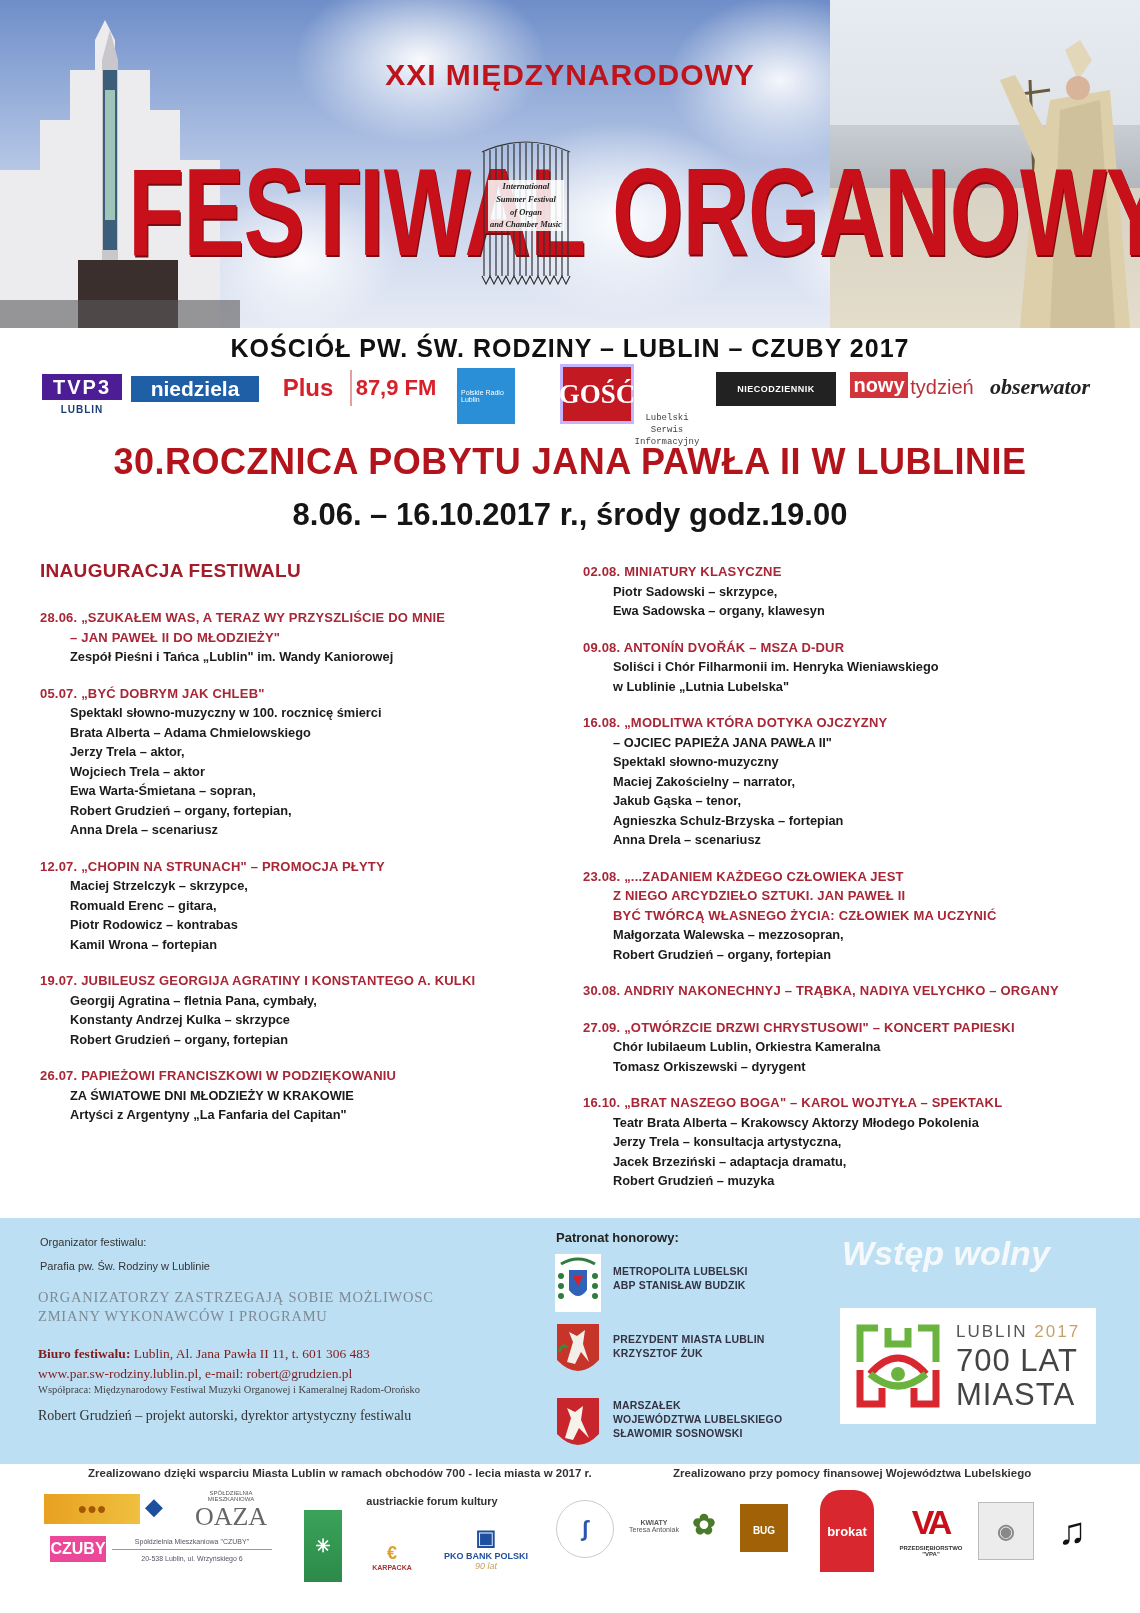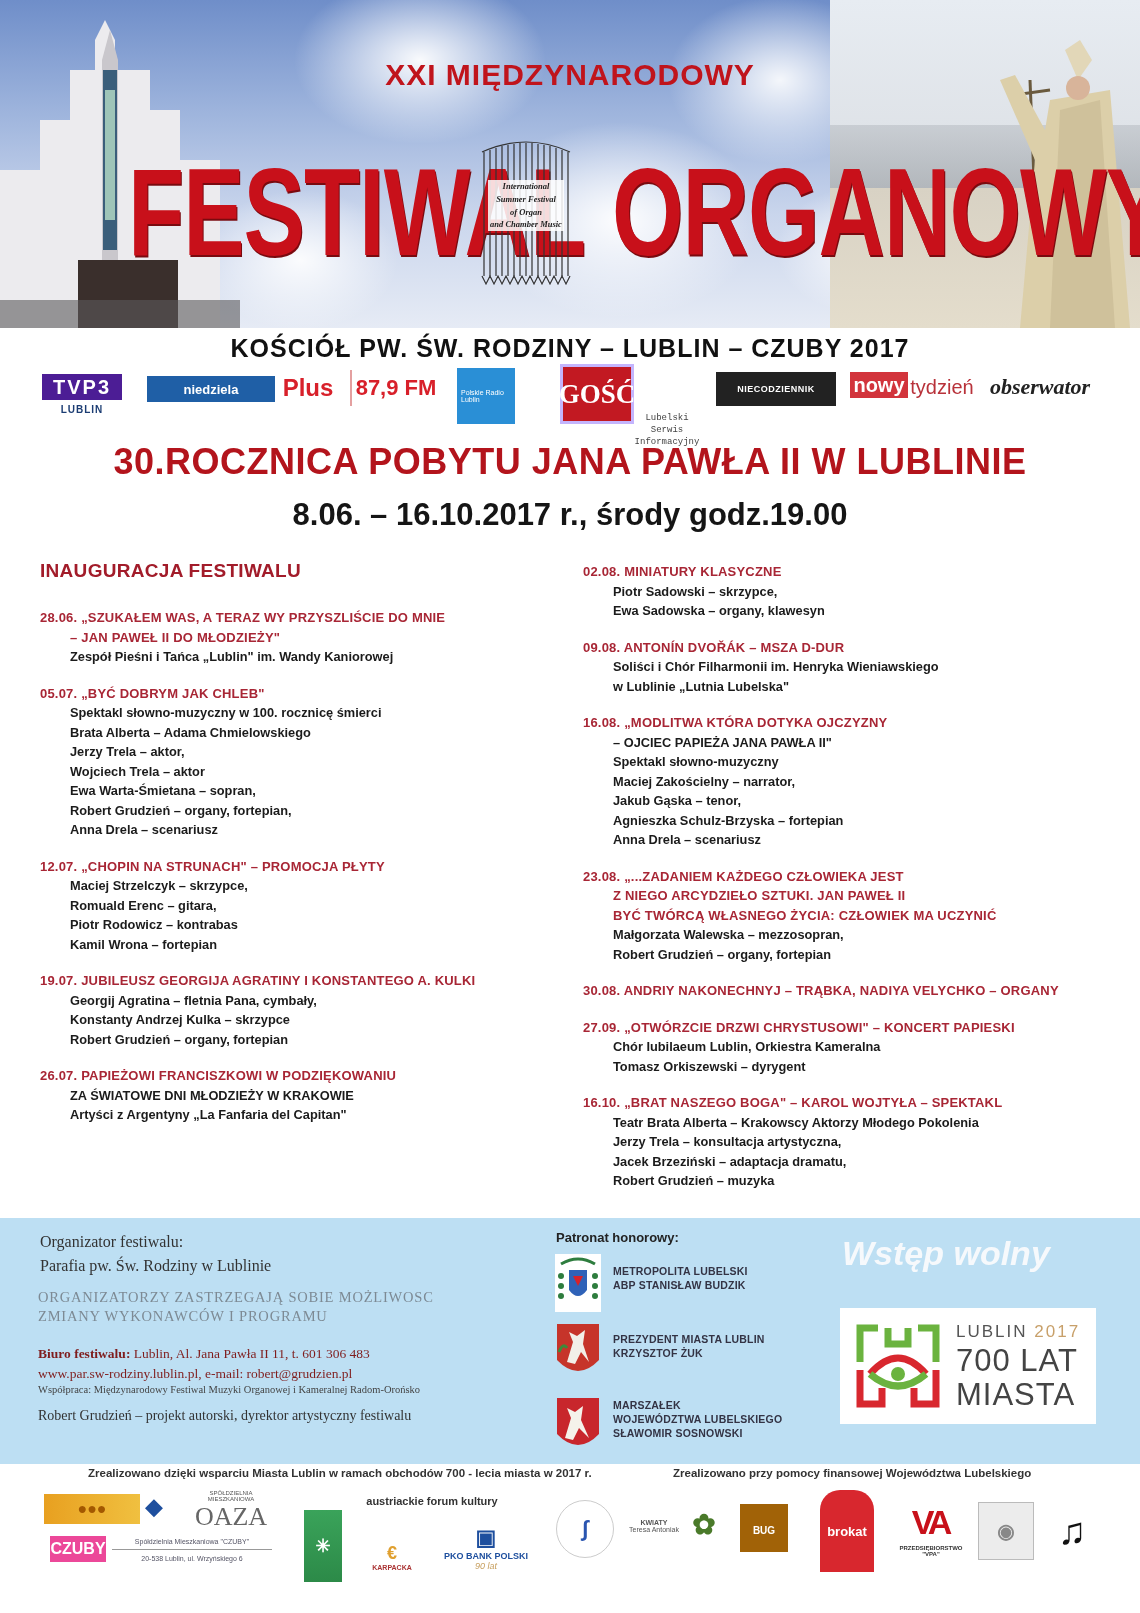--- a/index.html
+++ b/index.html
@@ -39,21 +39,21 @@
 
   
   .venue { position: absolute; top: 334px; left: 0; width: 1140px; text-align: center;
     font-weight: 700; font-size: 25px; letter-spacing: 1px; color: #111; }
 
   
   .logos { position: absolute; top: 368px; left: 0; width: 1140px; height: 60px; }
   .logo { position: absolute; display: flex; align-items: center; justify-content: center; font-weight: 700; }
   .tvp { left: 42px; top: 6px; width: 80px; height: 26px; background: #4c1d95; color: #fff; font-size: 20px; letter-spacing: 2px; }
   .tvp-sub { left: 52px; top: 36px; width: 60px; font-size: 10px; color: #1c3d73; letter-spacing: 1px; }
-  .niedziela { left: 147px; top: 8px; width: 128px; height: 26px; background: #1f5fa6; color: #fff; font-size: 13px; }
+  .niedziela { left: 131px; top: 8px; width: 128px; height: 26px; background: #1f5fa6; color: #fff; font-size: 21px; }
   .plus { left: 278px; top: 2px; width: 60px; height: 36px; color: #d8202a; font-size: 24px; }
   .radio-freq { left: 350px; top: 2px; width: 90px; height: 36px; color: #d8202a; font-size: 22px; border-left: 2px solid #e4a0a0; }
   .polskie-radio { left: 457px; top: 0; width: 58px; height: 56px; background: #2a8fd6; color: #fff; font-size: 7px; font-weight: 400; padding-left: 4px; justify-content:flex-start; }
   .gosc { left: 560px; top: -4px; width: 74px; height: 60px; background: #c21922; color: #fff; font-family: "Liberation Serif", serif; font-size: 27px; border: 3px solid #c4b5fd; }
   .lsi { left: 625px; top: 2px; width: 84px; height: 40px; font-family: "Liberation Mono", monospace; font-size: 9px; font-weight: 400; color: #444; text-align: center; line-height: 1.3; flex-direction: column; margin-top: 41px; }
   .niecodziennik { left: 716px; top: 4px; width: 120px; height: 34px; background: #222; color: #fff; font-size: 9px; letter-spacing: 0.5px; }
   .nowy { left: 850px; top: 4px; width: 58px; height: 26px; background: #d2343c; color: #fff; font-size: 20px; }
   .tydzien { left: 908px; top: 2px; width: 68px; height: 34px; color: #b8323a; font-size: 20px; font-weight: 400; }
   .obserwator { left: 985px; top: 4px; width: 110px; height: 30px; font-family: "Liberation Serif", serif; font-style: italic; font-size: 22px; color: #222; }
 
@@ -68,21 +68,21 @@
   .col.left { left: 40px; }
   .col.right { left: 583px; top: 562px; }
   .inaug { font-weight: 700; font-size: 19px; color: #a21c2a; margin-bottom: 26px; letter-spacing: 0.3px; }
   .event { margin-bottom: 17px; }
   .ev-title { font-weight: 700; font-size: 13px; color: #a82635; line-height: 19.5px; letter-spacing: 0.2px; }
   .ev-title .cont { padding-left: 30px; display: block; }
   .ev-line { font-weight: 700; font-size: 12.8px; color: #1b1b1b; line-height: 19.5px; padding-left: 30px; }
 
   
   .footer { position: absolute; top: 1218px; left: 0; width: 1140px; height: 246px; background: #bddff3; }
-  .org-label { position: absolute; left: 40px; top: 12px; font-family: Liberation Serif, serif; font-size: 16px; color: #333; line-height: 24px; }
+  .org-label { position: absolute; left: 40px; top: 12px; font-family: Liberation Sans, sans-serif; font-size: 11px; color: #333; line-height: 24px; }
   .reserve { position: absolute; left: 38px; top: 70px; font-family: "Liberation Serif", serif; font-size: 14.5px; color: #7d8a94; line-height: 19px; letter-spacing: 0.8px; }
   .biuro { position: absolute; left: 38px; top: 126px; font-family: "Liberation Serif", serif; font-size: 13.5px; color: #7f1d1d; line-height: 20px; }
   .biuro b { font-weight: 700; }
   .wspol { position: absolute; left: 38px; top: 166px; font-family: "Liberation Serif", serif; font-size: 10.5px; color: #444; }
   .author { position: absolute; left: 38px; top: 190px; font-family: "Liberation Serif", serif; font-size: 14px; color: #333; }
 
   .patron-label { position: absolute; left: 556px; top: 12px; font-weight: 700; font-size: 13px; color: #222; }
   .patron { position: absolute; left: 555px; width: 240px; height: 58px; }
   .patron .crest { position: absolute; left: 0; top: 0; width: 46px; height: 58px; }
   .patron .ptext { position: absolute; left: 58px; top: 10px; font-size: 10.5px; font-weight: 700; color: #334; line-height: 14px; letter-spacing: 0.2px; }

